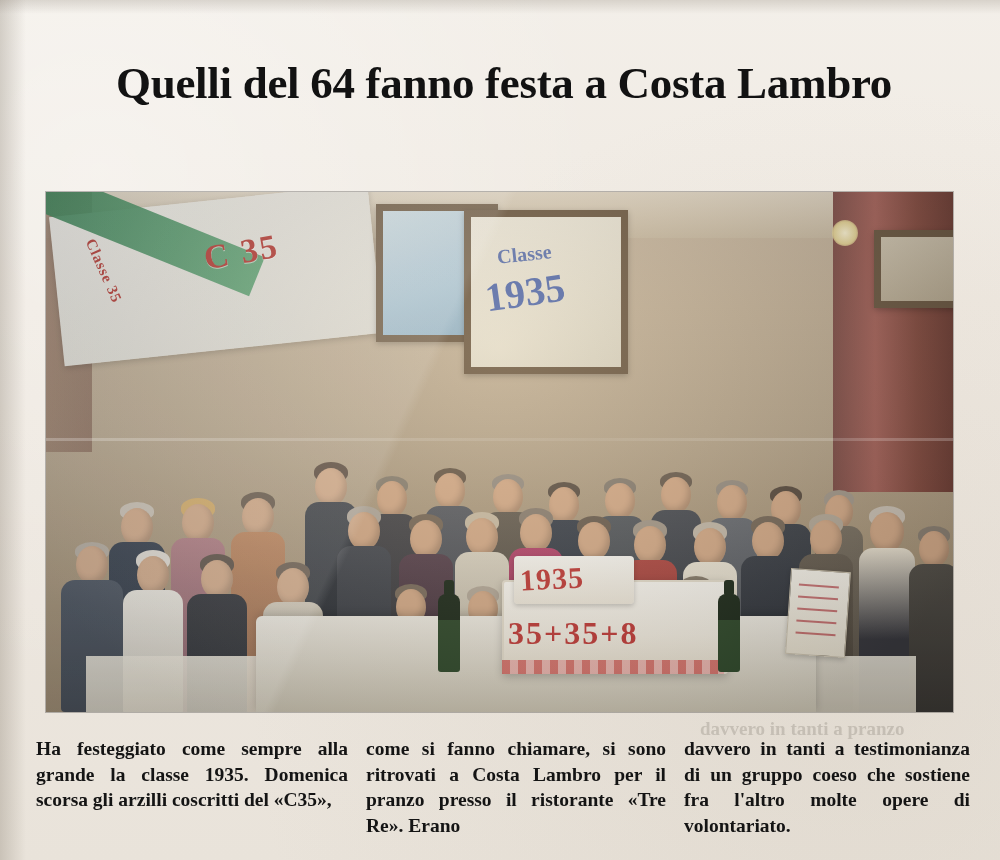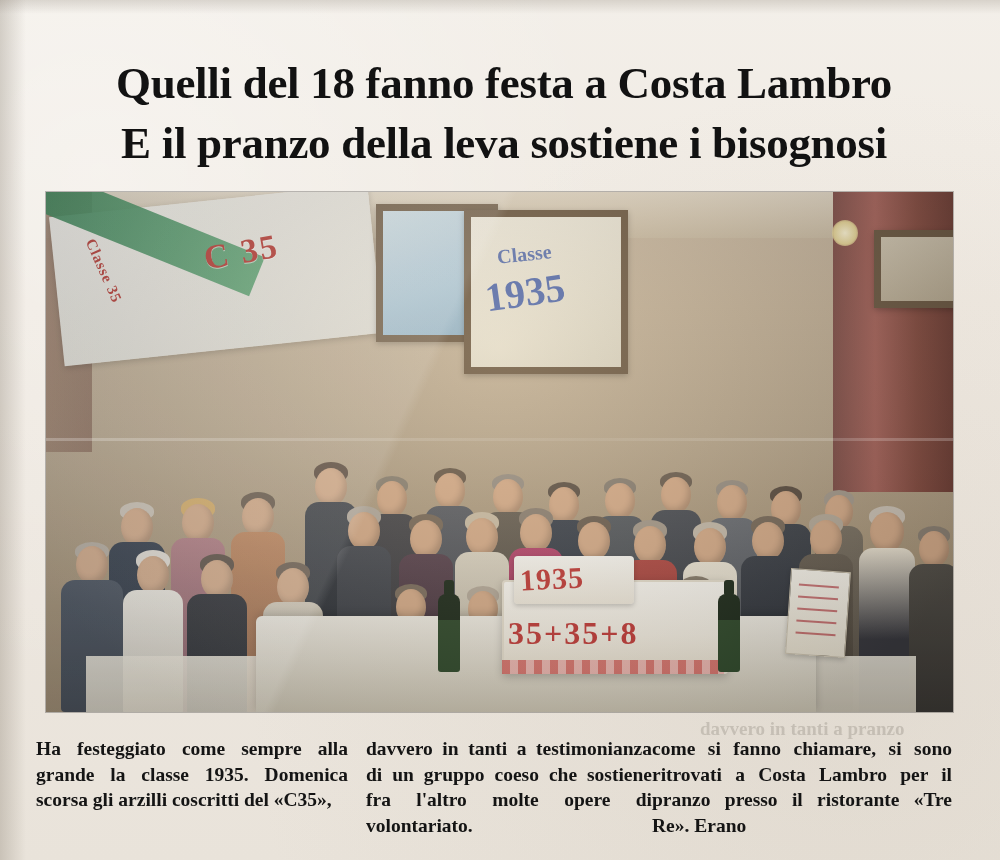--- a/index.html
+++ b/index.html
@@ -352,22 +352,21 @@
 </style>
 </head>
 <body>
 
 <div class="page">
   <div class="paper"></div>
   <div class="edge-left"></div>
   <div class="edge-top"></div>
 
   <h1 class="headline">
-    <span class="l1">Quelli del 18 fanno festa a Costa Lambro</span>
-    <span class="l2">E il pranzo della leva sostiene i bisognosi</span>
+    <span class="l1">Quelli del 64 fanno festa a Costa Lambro</span>
   </h1>
 
   <figure class="photo-wrap" style="margin:0">
     <div class="photo">
       <div class="bg-wall"></div>
       <div class="bg-ceiling"></div>
       <div class="curtain left"></div>
       <div class="curtain"></div>
 
       <div class="banner">
@@ -579,20 +578,20 @@
       <div class="scan-crease"></div>
     </div>
   </figure>
 
   <div class="ghost">davvero in tanti a pranzo</div>
 
   <div class="columns">
     <div class="col col-1">
       <p>Ha festeggiato come sempre alla grande la classe 1935. Domenica scorsa gli arzilli coscritti del «C35»,</p>
     </div>
+    <div class="col col-2">
+      <p>come si fanno chiamare, si sono ritrovati a Costa Lambro per il pranzo presso il ristorante «Tre Re». Erano</p>
+    </div>
     <div class="col col-3">
       <p>davvero in tanti a testimonianza di un gruppo coeso che sostiene fra l'altro molte opere di volontariato.</p>
     </div>
-    <div class="col col-2">
-      <p>come si fanno chiamare, si sono ritrovati a Costa Lambro per il pranzo presso il ristorante «Tre Re». Erano</p>
-    </div>
   </div>
 </div>
 
 </body></html>

